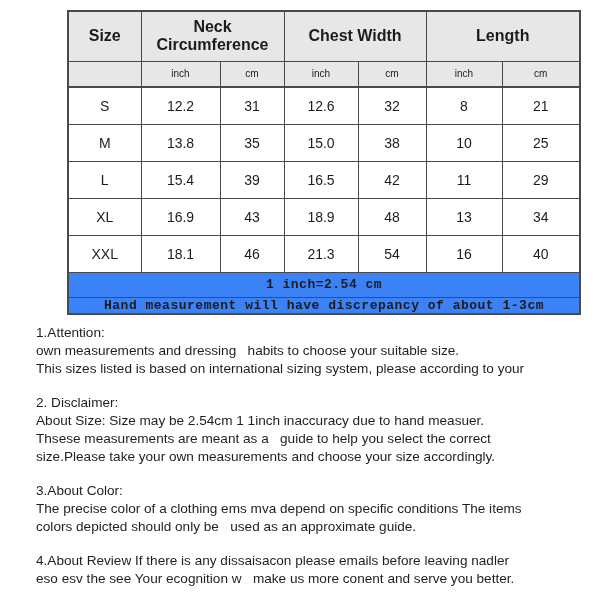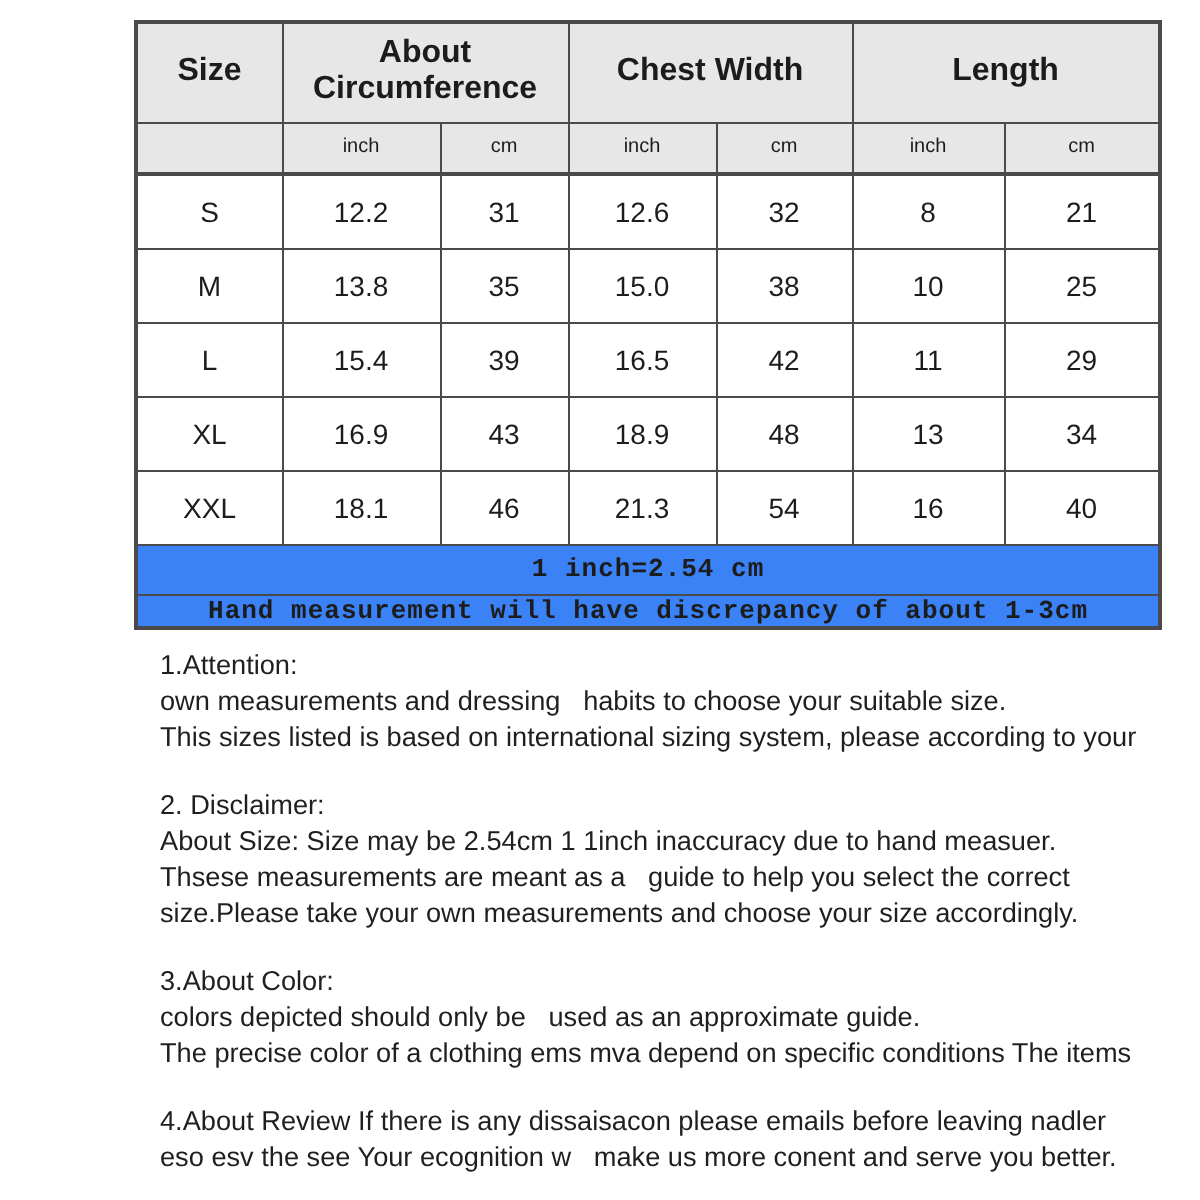--- a/index.html
+++ b/index.html
@@ -50,21 +50,21 @@
   tr.footer-row-1 td, tr.footer-row-2 td {
     font-family: "Liberation Mono", monospace;
     font-weight: bold;
     font-size: 13px;
     background: #3b82f6;
     letter-spacing: 0.5px;
   }
   .notes {
     margin: 9px 0 0 36px;
   }
-  .note-section { margin-bottom: 16px; margin-left: 44px; }
+  .note-section { margin-bottom: 16px; }
   .note-line {
     white-space: pre;
     font-size: 13.6px;
     line-height: 18px;
     color: #1f1f1f;
   }
 </style>
 </head>
 <body>
 
@@ -75,21 +75,21 @@
       <col style="width:79px">
       <col style="width:64px">
       <col style="width:74px">
       <col style="width:68px">
       <col style="width:76px">
       <col style="width:78px">
     </colgroup>
     <thead>
       <tr class="head-row-1">
         <th>Size</th>
-        <th colspan="2">About Circumference</th>
+        <th colspan="2">Neck Circumference</th>
         <th colspan="2">Chest Width</th>
         <th colspan="2">Length</th>
       </tr>
       <tr class="head-row-2">
         <td></td>
         <td>inch</td>
         <td>cm</td>
         <td>inch</td>
         <td>cm</td>
         <td>inch</td>
@@ -161,20 +161,20 @@
     <div class="note-line">This sizes listed is based on international sizing system, please according to your</div>
   </div>
   <div class="note-section">
     <div class="note-line">2. Disclaimer:</div>
     <div class="note-line">About Size: Size may be 2.54cm 1 1inch inaccuracy due to hand measuer.</div>
     <div class="note-line">Thsese measurements are meant as a   guide to help you select the correct</div>
     <div class="note-line">size.Please take your own measurements and choose your size accordingly.</div>
   </div>
   <div class="note-section">
     <div class="note-line">3.About Color:</div>
+    <div class="note-line">The precise color of a clothing ems mva depend on specific conditions The items</div>
     <div class="note-line">colors depicted should only be   used as an approximate guide.</div>
-    <div class="note-line">The precise color of a clothing ems mva depend on specific conditions The items</div>
   </div>
   <div class="note-section">
     <div class="note-line">4.About Review If there is any dissaisacon please emails before leaving nadler</div>
     <div class="note-line">eso esv the see Your ecognition w   make us more conent and serve you better.</div>
   </div>
 </div>
 
 </body></html>

